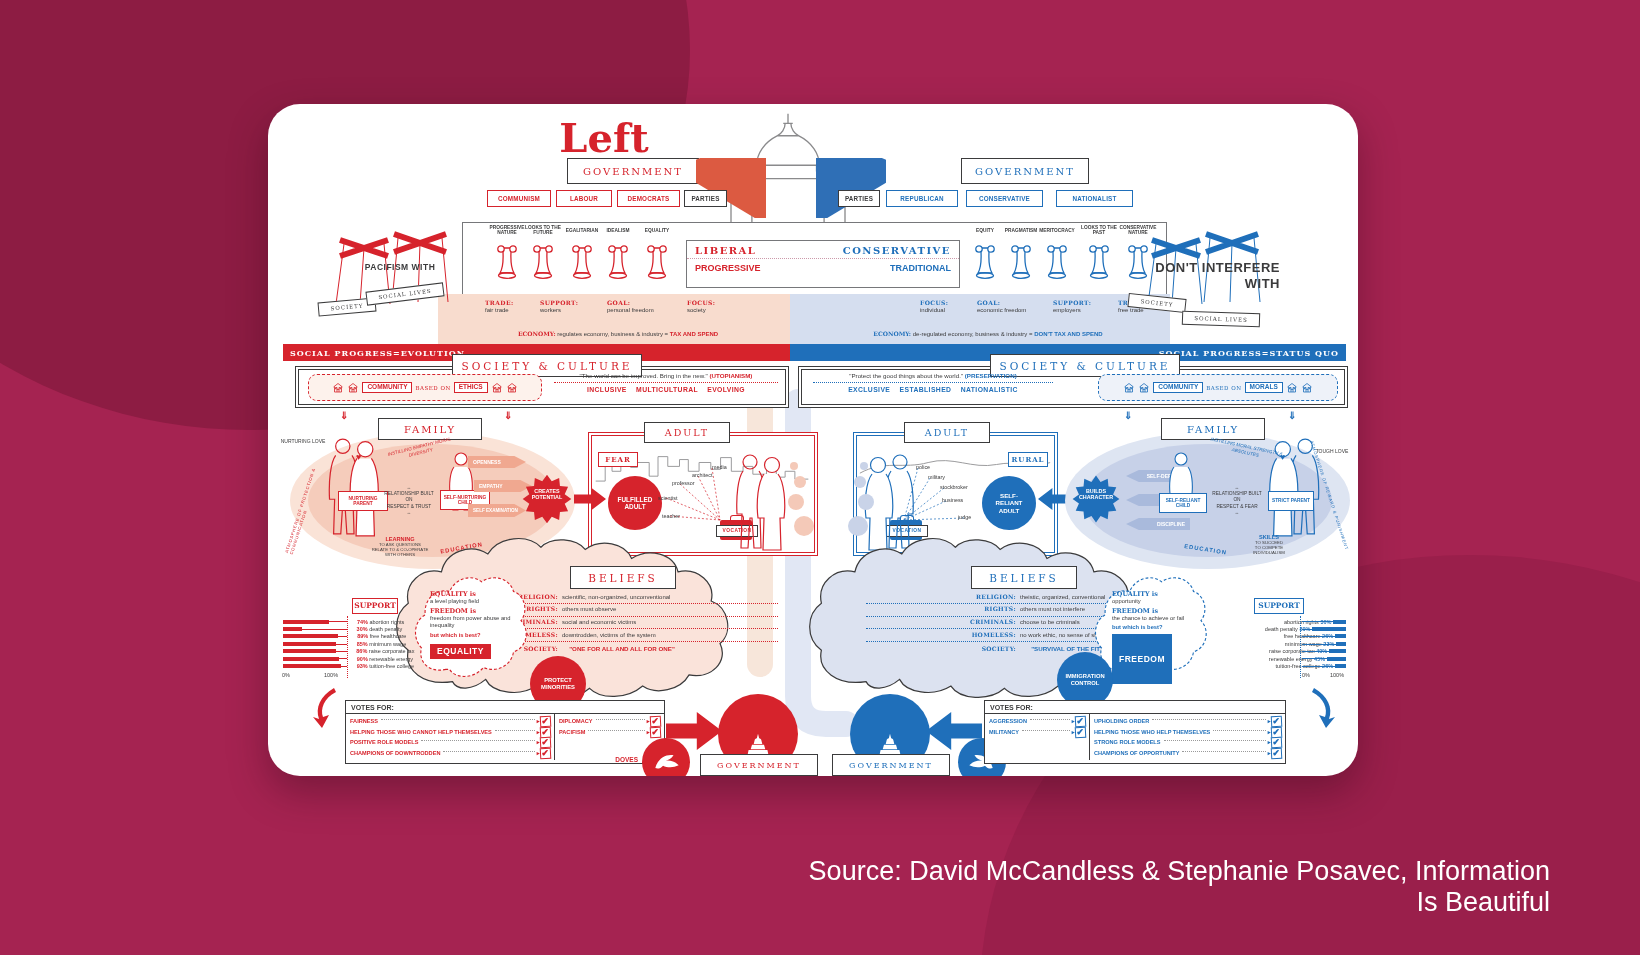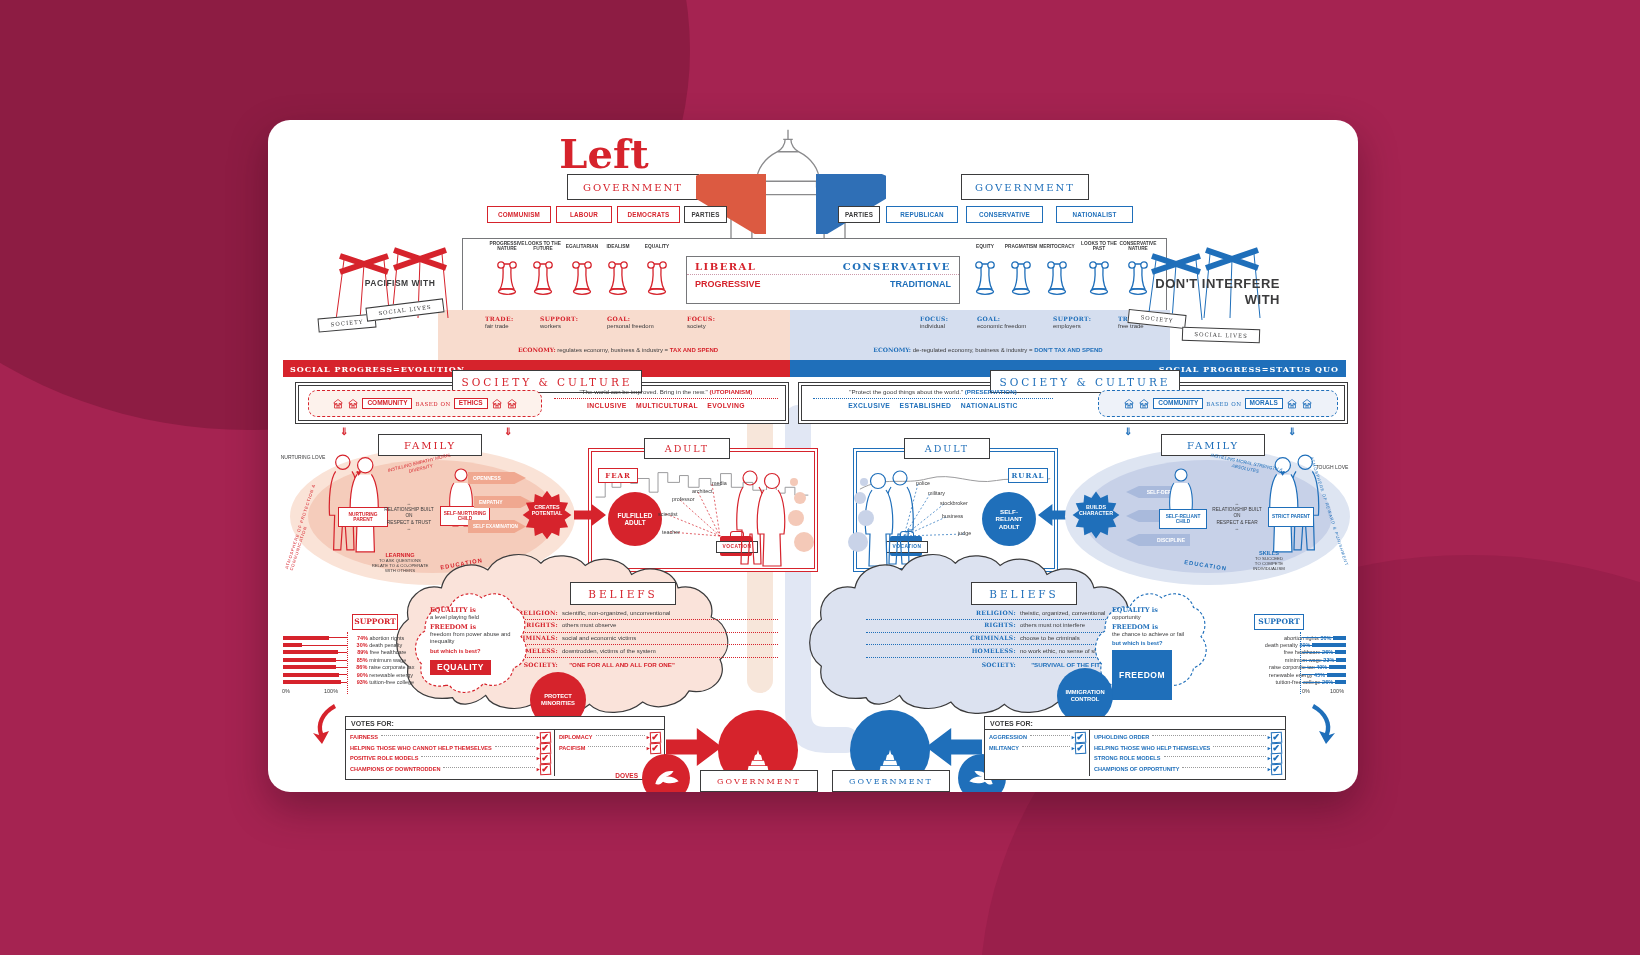--- a/index.html
+++ b/index.html
@@ -1,21 +1,21 @@
 <!DOCTYPE html>
 <html><head>
 <meta charset="utf-8">
 <style>
   html,body{margin:0;padding:0;background:#7e1838;}
   .stage{position:relative;width:1640px;height:955px;overflow:hidden;background:#A52351;
          font-family:"Liberation Sans",sans-serif;color:#3B3B3C;}
   .a{position:absolute;}
   .bgcirc{border-radius:50%;}
-  .card{position:absolute;left:268px;top:120px;width:1090px;height:672px;background:#fff;
-        border-radius:22px;box-shadow:0 16px 38px rgba(40,5,20,.35);overflow:hidden;}
+  .card{position:absolute;left:268px;top:104px;width:1090px;height:672px;background:#fff;
+        border-radius:32px;box-shadow:0 16px 38px rgba(40,5,20,.35);overflow:hidden;}
   .serif{font-family:"DejaVu Serif",serif;}
   .b{font-weight:bold}.i{font-style:italic}.ctr{text-align:center}
   .red{color:#D6232C}.blue{color:#1F6FBA}.ink{color:#3B3B3C}
   .rib{background:#fff;border:1.4px solid #3b3b3c;display:flex;align-items:center;justify-content:center;
        font-family:"DejaVu Serif",serif;font-weight:normal;letter-spacing:2px;}
   .rib::before,.rib::after{content:"";position:absolute;top:2px;bottom:2px;width:9px;background:#fff;
        border:1.2px solid #3b3b3c;z-index:-1;}
   .rib::before{left:-8px;clip-path:polygon(0 0,100% 0,100% 100%,0 100%,45% 50%);}
   .rib::after{right:-8px;clip-path:polygon(0 0,100% 0,55% 50%,100% 100%,0 100%);}
   .mrib{background:#fff;border:1px solid #3b3b3c;font-family:"DejaVu Serif",serif;font-size:5.5px;
@@ -857,13 +857,14 @@
               <span class="vbox blue" style="border-color:#1F6FBA;">
                 <span>✔</span>
               </span>
             </div>
         </div>
       </div>
     </div>
 
   </div>
 
+  <div class="a" style="left:790px;top:856px;width:760px;color:#ffffff;font-size:27px;text-align:right;">Source: David McCandless &amp; Stephanie Posavec, Information Is Beautiful</div>
 </div>
 
 </body></html>

